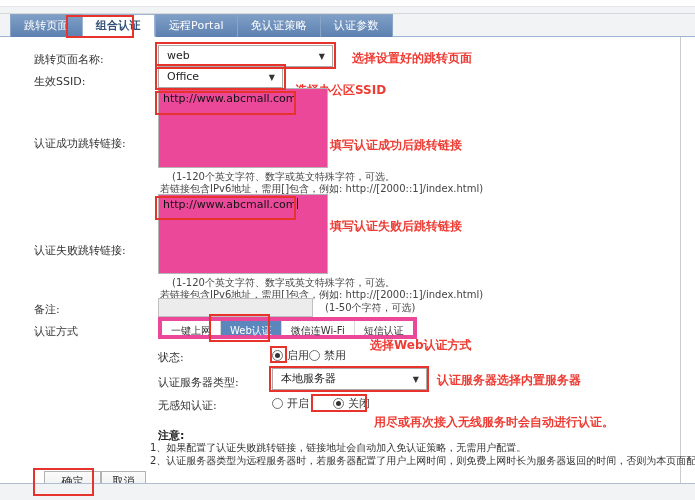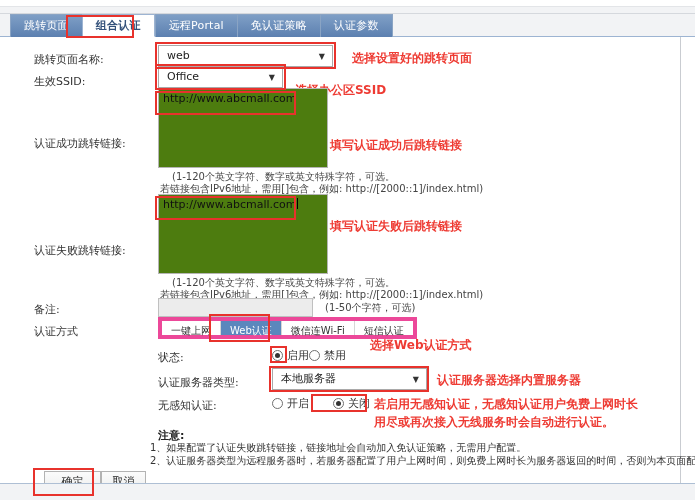--- a/index.html
+++ b/index.html
@@ -102,21 +102,21 @@
     line-height: 20px;
     height: 22px;
   }
   .select .caret {
     position: absolute; right: 7px; top: 0;
     font-size: 8px; color: #333;
     line-height: 22px;
   }
   .textarea {
     position: absolute;
-    background: #4d7c0f;
+    background: #ec4899;
     border: 1px solid #b5b5b5;
     font-size: 11px;
     color: #111111;
     padding: 3px 4px 0 4px;
     overflow: hidden;
   }
   .caretbar {
     display: inline-block;
     width: 1px; height: 11px;
     background: #000;
@@ -294,21 +294,20 @@
   <div class="radio-group" style="left:272px; top:396px;">
     <div class="radio-item" style="margin-right:24px;">
       <span class="rad"></span>
       <span>开启</span>
     </div>
     <div class="radio-item">
       <span class="rad on"></span>
       <span>关闭</span>
     </div>
   </div>
-  <div class="annot" style="left:374px; top:396px;">若启用无感知认证，无感知认证用户免费上网时长</div>
   <div class="annot" style="left:374px; top:414px;">用尽或再次接入无线服务时会自动进行认证。</div>
 
   <div class="note-title" style="left:158px; top:428px;">注意:</div>
   <div class="note-line" style="left:150px; top:441px;">1、如果配置了认证失败跳转链接，链接地址会自动加入免认证策略，无需用户配置。</div>
   <div class="note-line" style="left:150px; top:454px;">2、认证服务器类型为远程服务器时，若服务器配置了用户上网时间，则免费上网时长为服务器返回的时间，否则为本页面配置的免费上网时长。</div>
 
   <div class="btn" style="left:36px; top:471px; width:57px;margin-left:8px;">确定</div>
   <div class="btn" style="left:101px; top:471px; width:45px;">取消</div>
 
   <div class="bottom-strip"></div>

